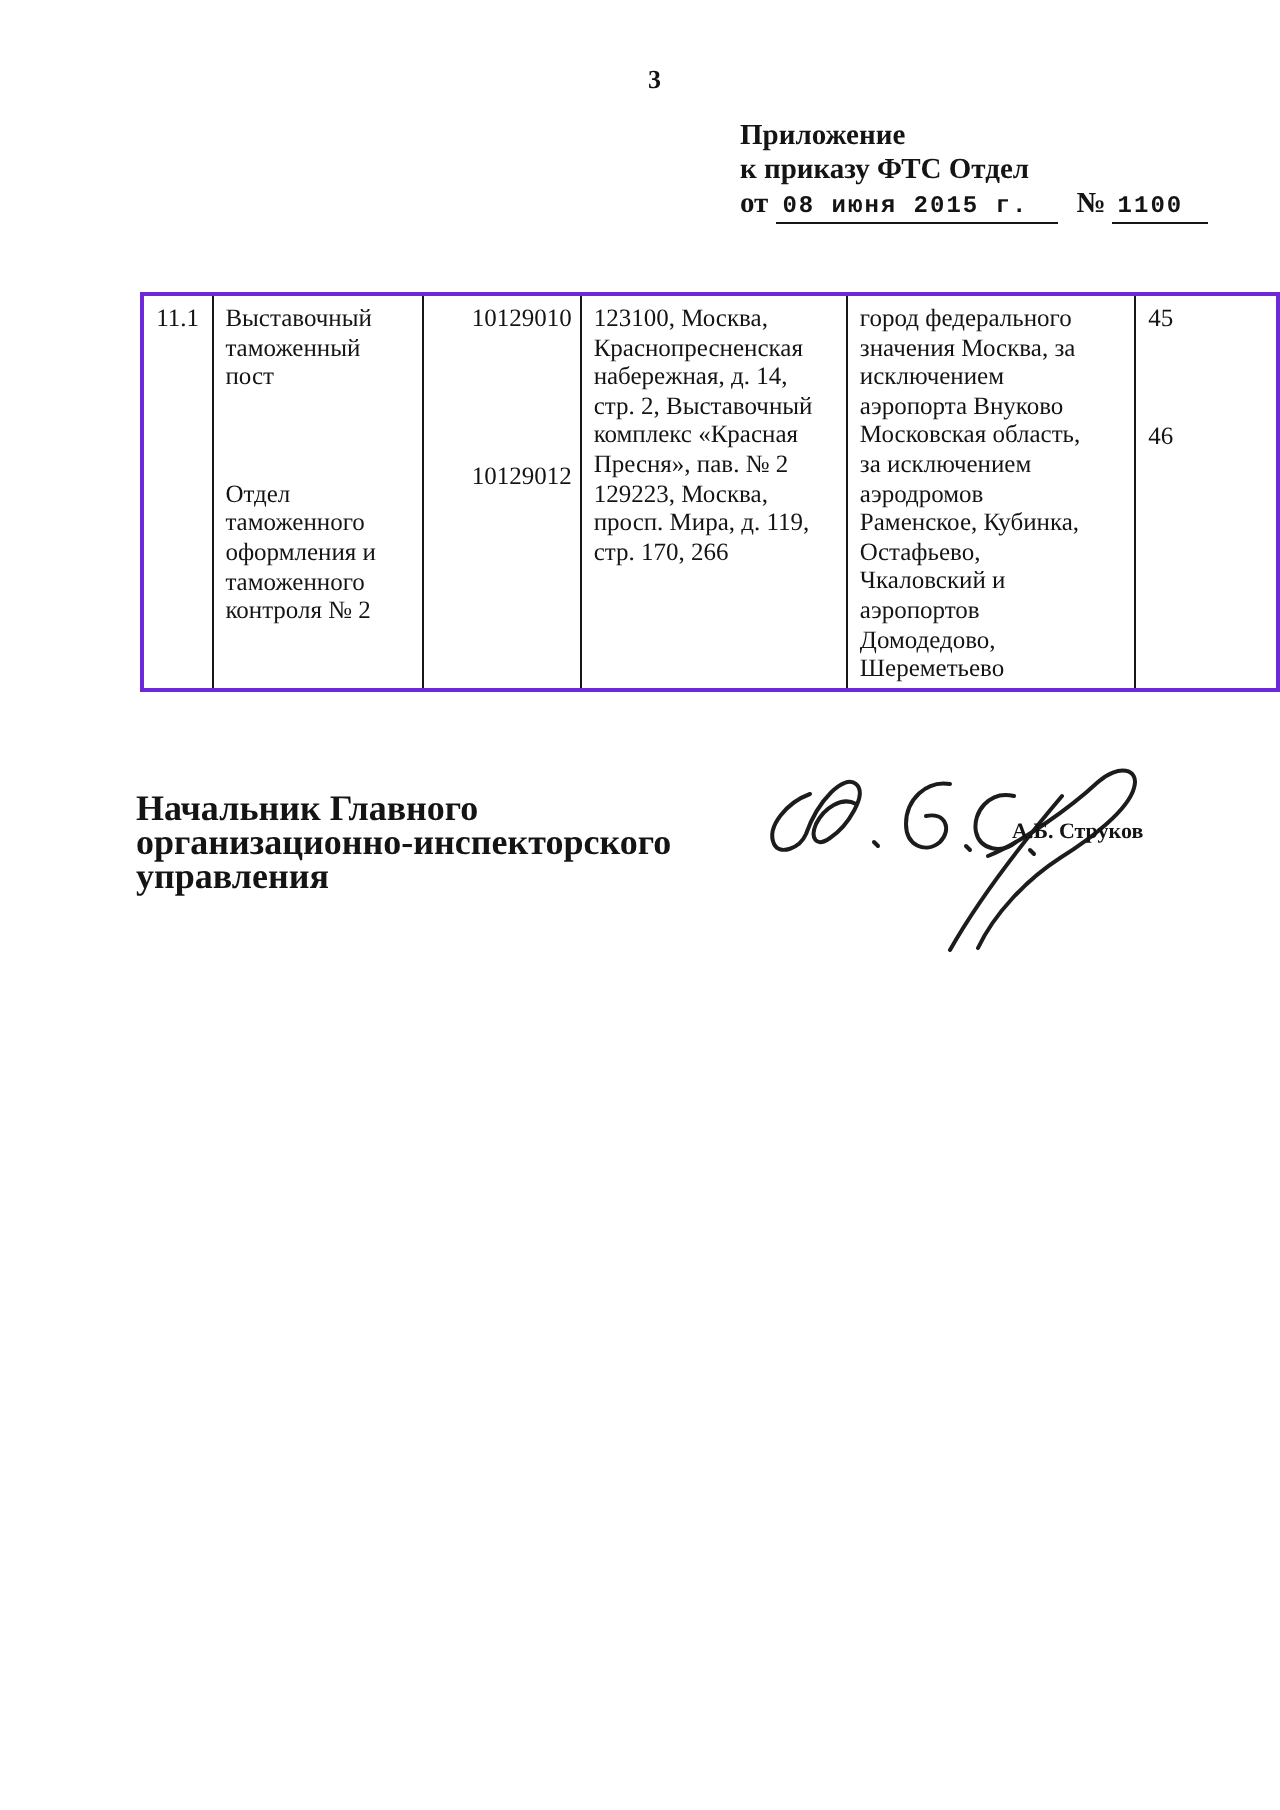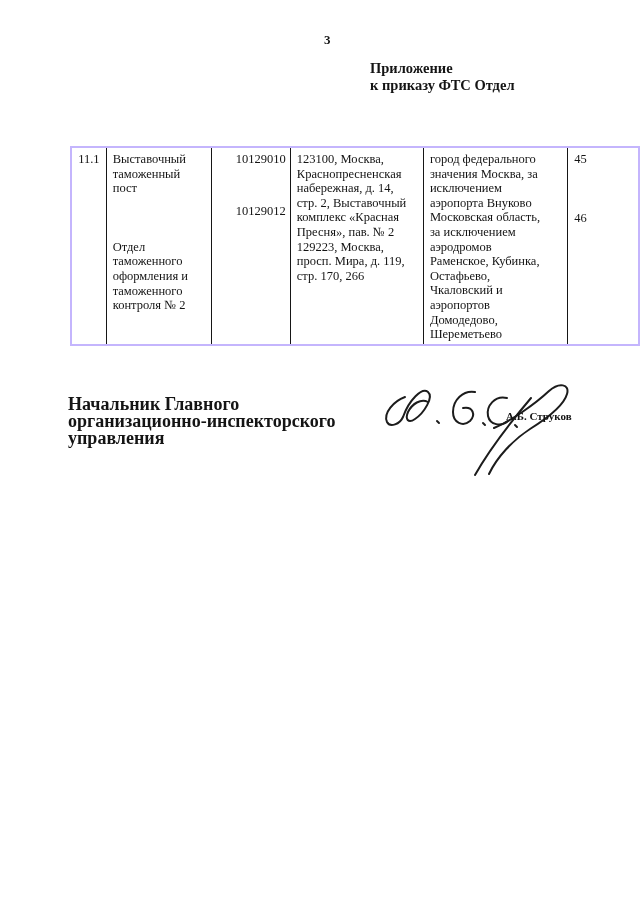--- a/index.html
+++ b/index.html
@@ -18,36 +18,36 @@
   .fld{
     font-family:"Liberation Mono",monospace;font-size:12px;font-weight:700;
     letter-spacing:1px;border-bottom:1.5px solid #161616;line-height:15px;
   }
   .fld-date{margin-left:4px;padding:0 15px 0 3px;}
   .no-sign{margin-left:9px;}
   .fld-no{margin-left:3px;padding:0 12px 0 3px;}
 
   .tbl{
     position:absolute;left:70px;top:146px;border-collapse:collapse;
-    table-layout:fixed;border:2px solid #c4b5fd;padding-left:44px;
+    table-layout:fixed;border:2px solid #6d28d9;padding-left:44px;
   }
   .tbl td{
     border:1px solid #161616;vertical-align:top;
     font-size:12.5px;line-height:14.6px;
     padding:4px 4px 2px 6px;height:190px;
   }
   .c1{width:32px;text-align:center;padding-left:2px !important;padding-right:2px !important;}
   .c2{width:100px;}
   .c3{width:73px;text-align:right;}
   .c4{width:127px;}
   .c5{width:150px;}
   .c6{width:73px;}
   .ml{white-space:pre-line;margin:0;}
   .gap-name{margin-top:44px;}
-  .gap-code{margin-top:37px;}
+  .gap-code{margin-top:64px;}
   .gap-num{margin-top:44px;}
 
   .sig-title{
     position:absolute;left:68px;top:396px;width:300px;
     font-size:18px;line-height:17px;font-weight:600;white-space:pre-line;
   }
   .sig-svg{position:absolute;left:374px;top:381px;width:215px;height:100px;}
   .sig-name{
     position:absolute;left:506px;top:410px;font-size:11px;font-weight:600;
     white-space:nowrap;
@@ -56,20 +56,26 @@
 </head>
 <body>
 
 <div>
 
   <div class="page-num">3</div>
 
   <div class="hdr">
     <div>Приложение</div>
     <div>к приказу ФТС Отдел</div>
+    <div class="date-line">
+      <span>от</span>
+      <span class="fld fld-date">08 июня 2015 г.</span>
+      <span class="no-sign">№</span>
+      <span class="fld fld-no">1100</span>
+    </div>
   </div>
 
   <table class="tbl">
     <tbody>
         <tr>
       <td class="c1">
         <div>11.1</div>
       </td>
       <td class="c2">
         <p class="ml">Выставочный

